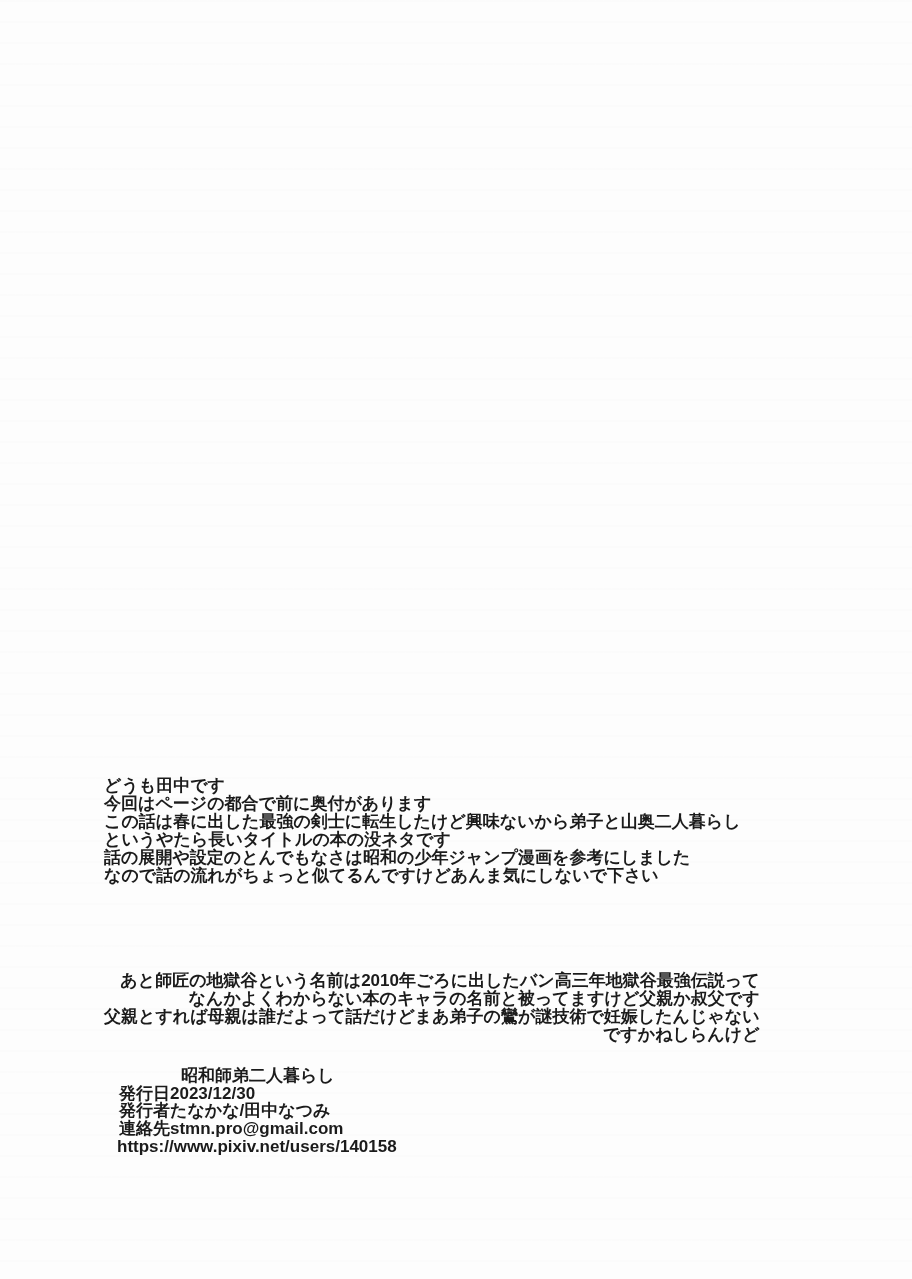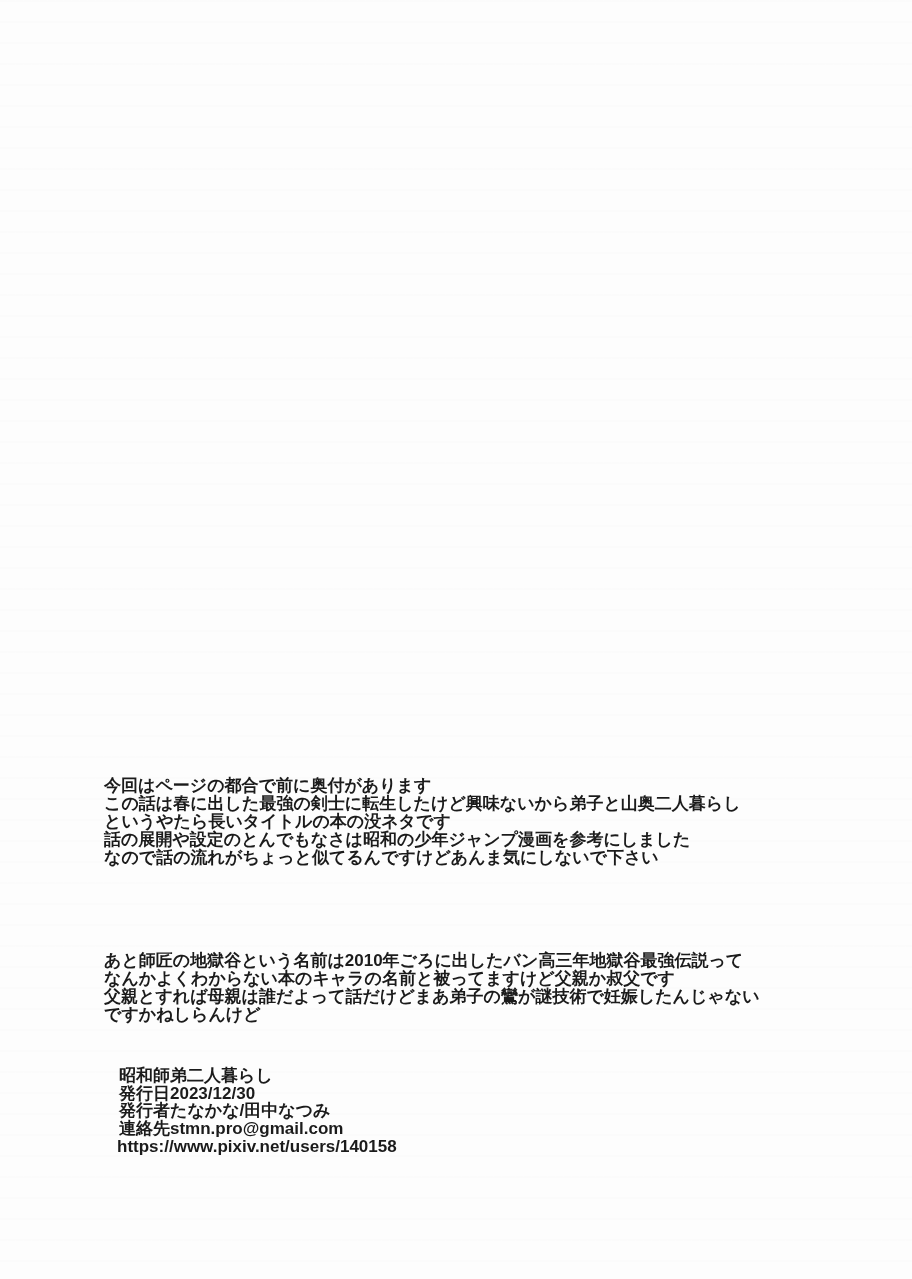--- a/index.html
+++ b/index.html
@@ -33,41 +33,43 @@
     pointer-events: none;
   }
   .para {
     position: absolute;
     font-size: 17px;
     line-height: 17.9px;
     white-space: nowrap;
     letter-spacing: 0;
   }
   .para-1 { left: 104px; top: 777px; }
-  .para-2 { left: 104px; top: 952px; }
+  .para-2 { left: 104px; top: 972px; text-align: right; }
   .colophon {
     position: absolute;
     left: 119px;
     top: 1067px;
     font-size: 17px;
     line-height: 17.7px;
     white-space: nowrap;
+    text-align: center;
   }
   .row {
     display: flex;
     column-gap: 0;
   }
   .url-line { margin-left: -2px; }
 </style>
 </head>
 <body>
 
 <div class="page">
 
   <div class="para para-1">
+    <div class="line">どうも田中です</div>
     <div class="line">今回はページの都合で前に奥付があります</div>
     <div class="line">この話は春に出した最強の剣士に転生したけど興味ないから弟子と山奥二人暮らし</div>
     <div class="line">というやたら長いタイトルの本の没ネタです</div>
     <div class="line">話の展開や設定のとんでもなさは昭和の少年ジャンプ漫画を参考にしました</div>
     <div class="line">なので話の流れがちょっと似てるんですけどあんま気にしないで下さい</div>
   </div>
 
   <div class="para para-2">
     <div class="line">あと師匠の地獄谷という名前は2010年ごろに出したバン高三年地獄谷最強伝説って</div>
     <div class="line">なんかよくわからない本のキャラの名前と被ってますけど父親か叔父です</div>

